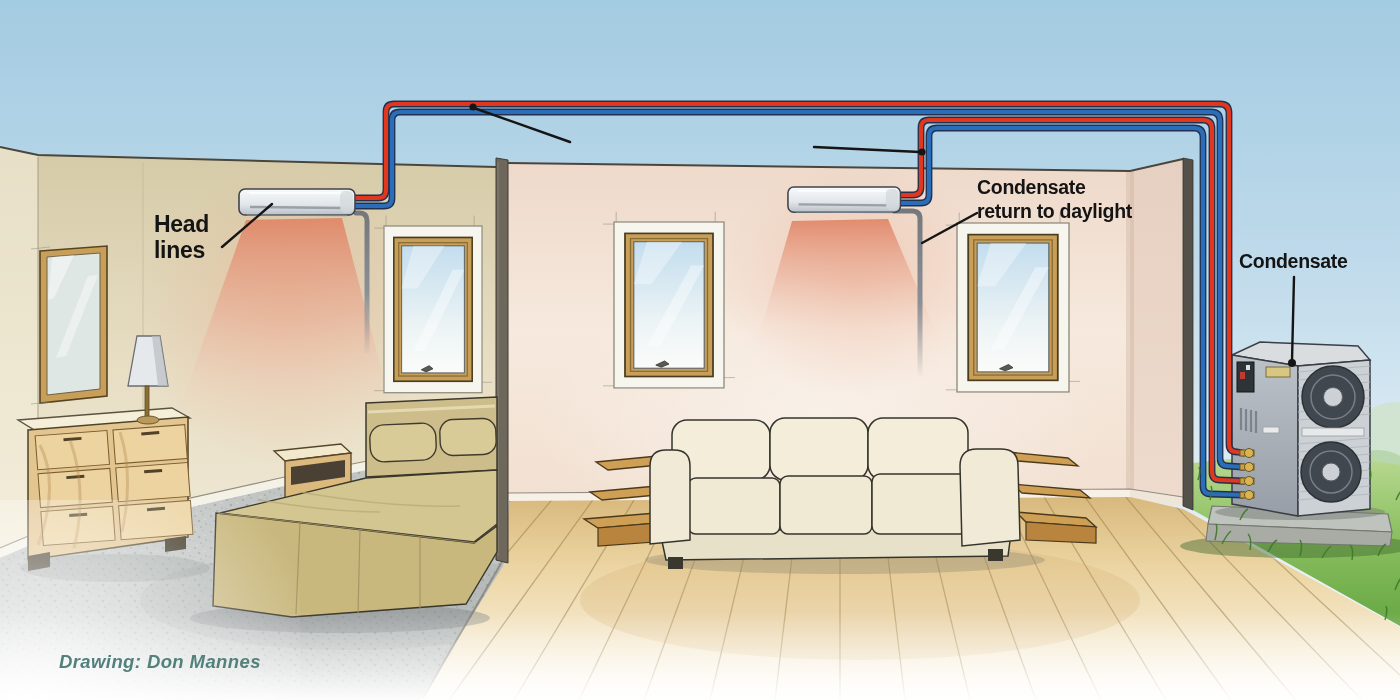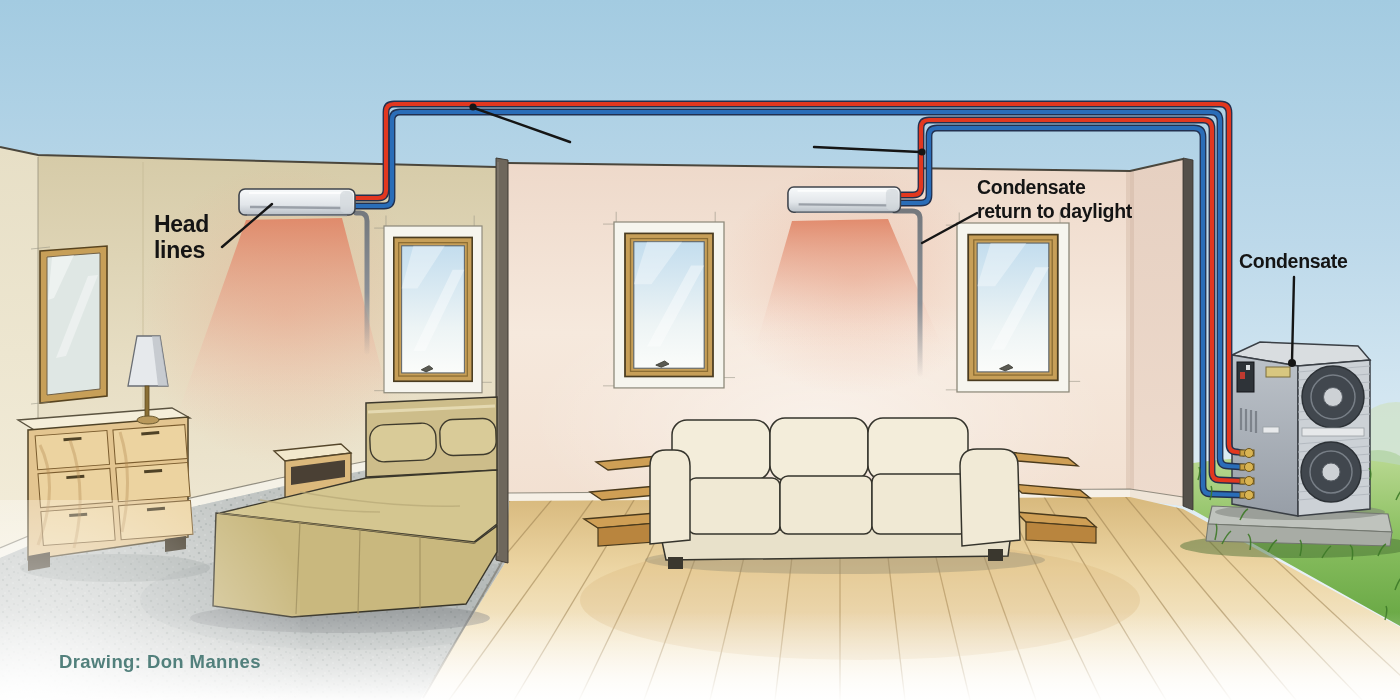--- a/index.html
+++ b/index.html
@@ -6,21 +6,21 @@
   .stage{position:relative;width:1400px;height:700px;overflow:hidden;
          font-family:"Liberation Sans","DejaVu Sans",sans-serif;}
   .stage svg{position:absolute;left:0;top:0;}
   .lbl{position:absolute;font-weight:bold;color:var(--label-text,#141414);
        letter-spacing:-0.3px;white-space:nowrap;line-height:1.12;}
   .lbl-head{left:154px;top:212px;font-size:23px;}
   .lbl-supply{left:574px;top:133px;font-size:20.5px;}
   .lbl-condensate{left:977px;top:176px;font-size:19.5px;line-height:1.22;}
   .lbl-compressor{left:1239px;top:251px;font-size:19.5px;}
   .lbl-credit{left:59px;top:652px;font-size:18.5px;letter-spacing:0.4px;
-              color:var(--credit-text,#52807c);}
+              color:var(--credit-text,#52807c);font-style:italic;}
   .pipe-red{stroke:var(--supply-line-red,#e2371f);}
   .pipe-blue{stroke:var(--return-line-blue,#2a6db8);}
 </style>
 </head>
 <body>
 
 <div class="stage">
 <svg width="1400" height="700" viewBox="0 0 1400 700">
   <defs>
     <linearGradient id="sky" x1="0" y1="0" x2="0" y2="1">

